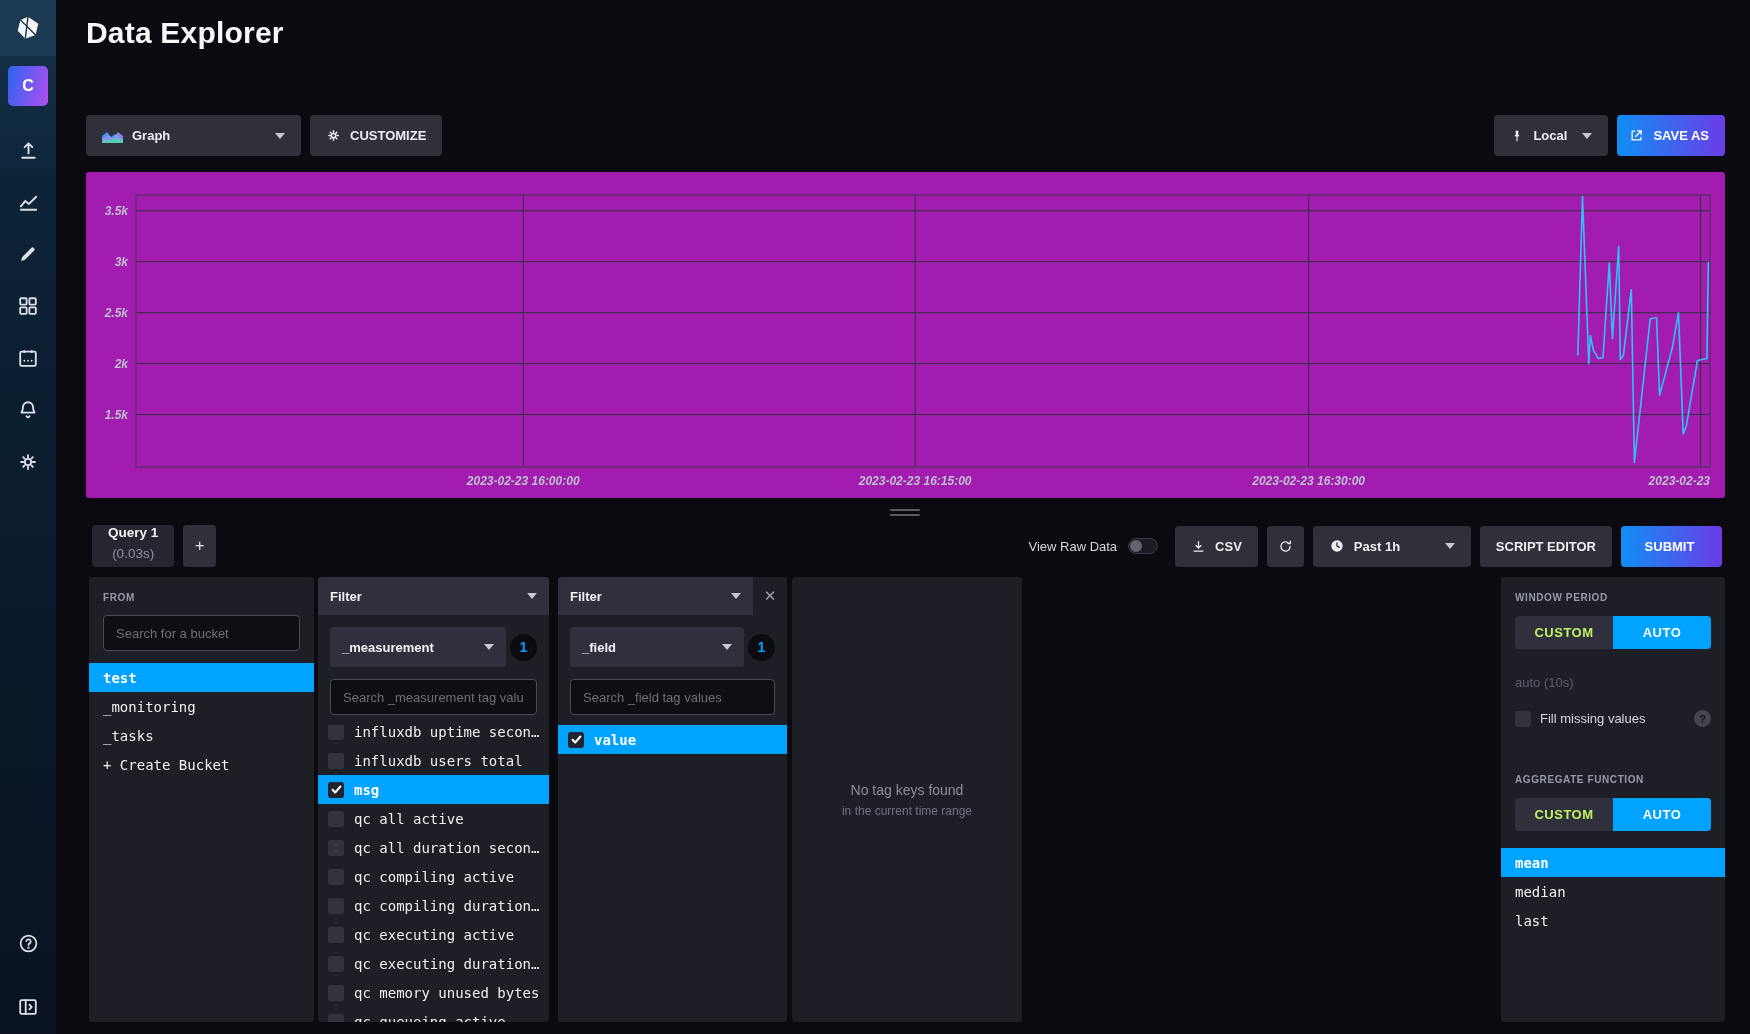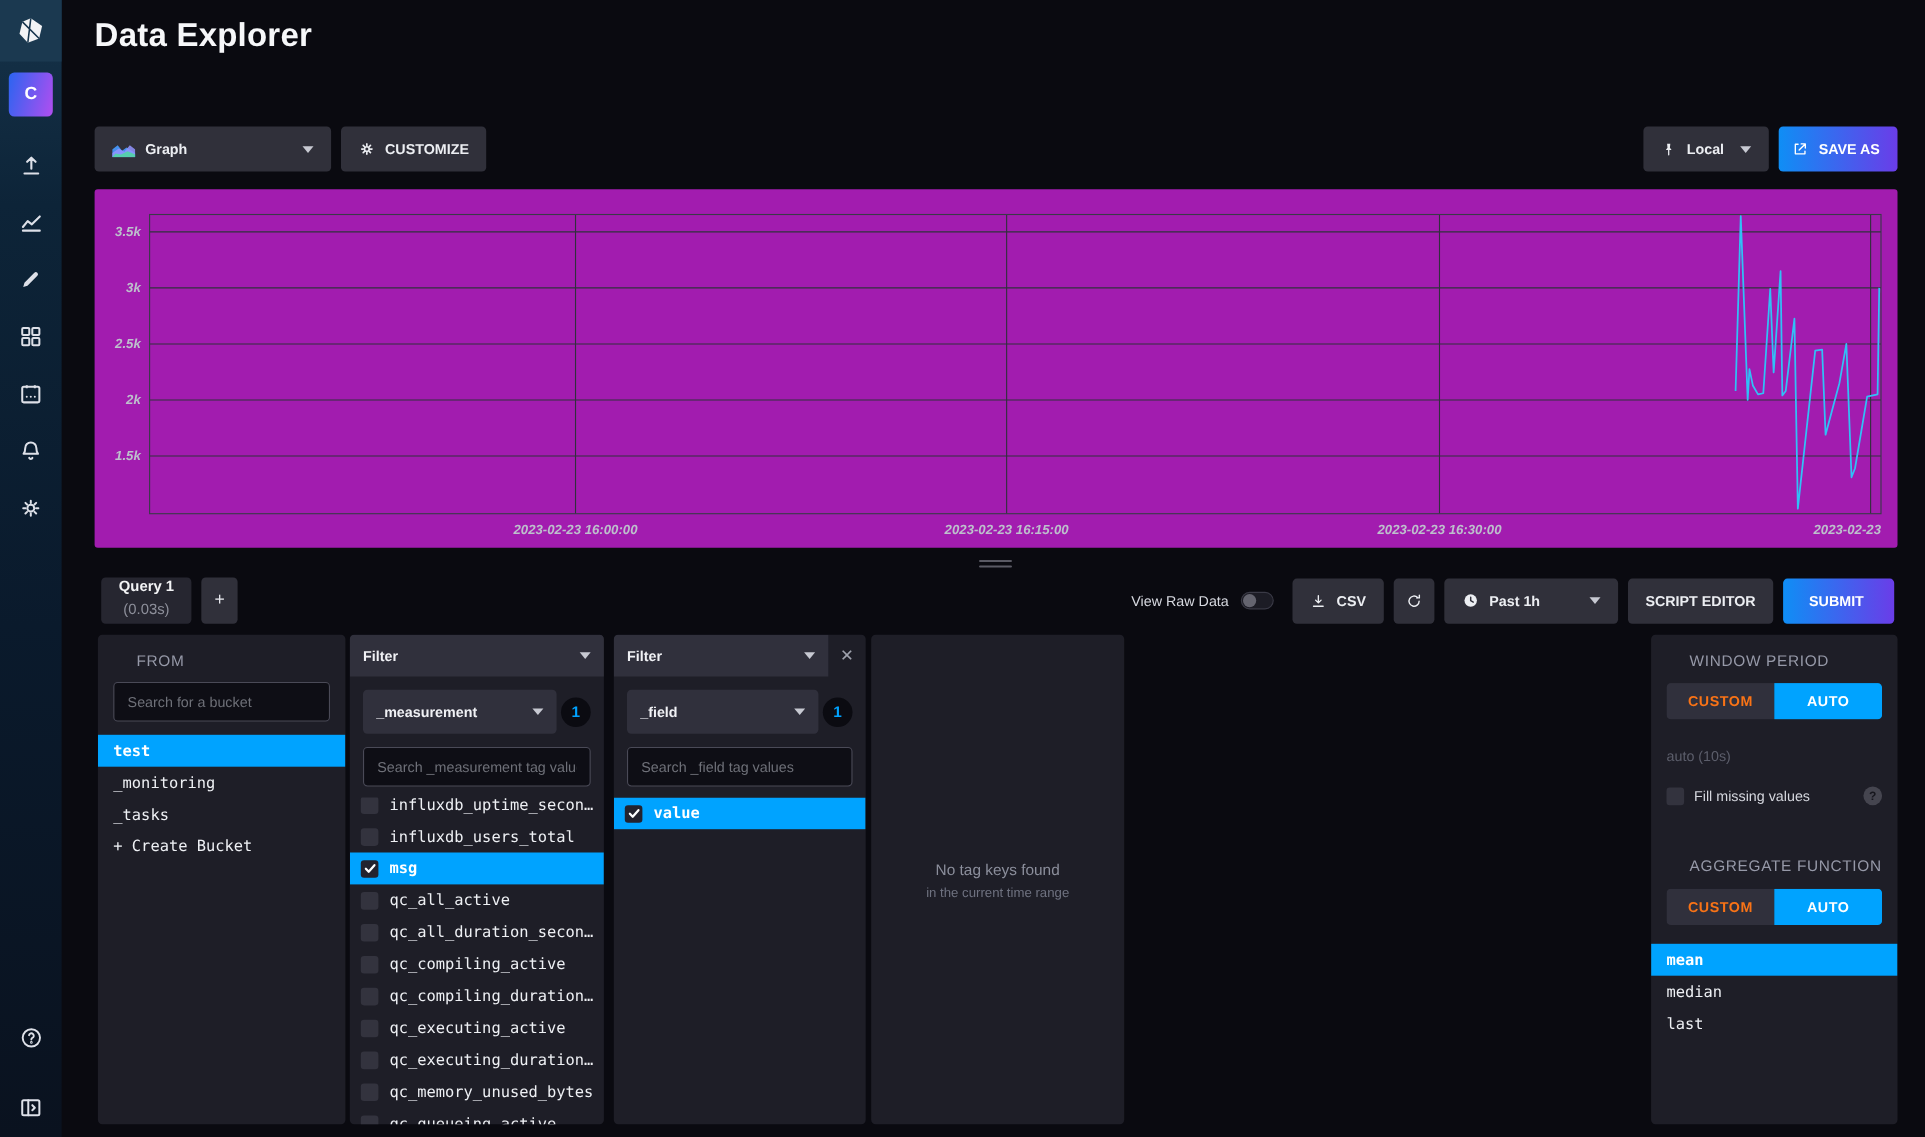--- a/index.html
+++ b/index.html
@@ -54,21 +54,21 @@
   .icon-btn { padding:0 10px; }
 
   
   .panel { position:absolute; top:577px; height:445px; background:#1e1e27; border-radius:4px; overflow:hidden;}
   .p-from   { left:89px;  width:225px; }
   .p-f1     { left:318px; width:231px; }
   .p-f2     { left:558px; width:229px; }
   .p-empty  { left:792px; width:230px; display:flex; flex-direction:column; align-items:center; justify-content:center; gap:6px;}
   .p-opts   { left:1501px; width:224px; }
 
-  .panel-label { font-size:14px; font-weight:normal; letter-spacing:.6px; color:#9699a8;margin-left:21px; }
+  .panel-label { font-size:10px; font-weight:bold; letter-spacing:.6px; color:#9699a8; }
   .p-from .panel-label { display:block; padding:15px 14px 0 14px; }
 
   .search-input { display:block; width:calc(100% - 28px); margin:12px 14px 0 14px; height:36px;
     background:#0e0e15; border:1px solid #4a4a57; border-radius:4px; color:#e8eaef;
     font-size:13px; padding:0 12px; outline:none; }
   .search-input::placeholder { color:#6e7078; }
 
   .list { margin-top:12px; }
   .row { height:29px; display:flex; align-items:center; padding:0 8px 0 14px;
     font-family:"DejaVu Sans Mono",monospace; font-size:14px; color:#eef0f4; cursor:pointer; white-space:nowrap;}
@@ -101,21 +101,21 @@
   .crow.sel .cbox { background:#23232e; }
   .crow .lbl { overflow:hidden; text-overflow:ellipsis; white-space:nowrap; }
 
   .empty-title { font-size:14px; color:#8b8e9b; }
   .empty-sub { font-size:12px; color:#6f7280; }
 
   
   .p-opts .panel-label { display:block; padding:15px 14px 0 14px; }
   .segmented { display:flex; margin:13px 14px 0 14px; border-radius:4px; overflow:hidden; height:33px;}
   .seg { flex:1; display:flex; align-items:center; justify-content:center; font-size:13px; font-weight:bold;
-    letter-spacing:.5px; cursor:pointer; background:#30303c; color:#f97316;}
+    letter-spacing:.5px; cursor:pointer; background:#30303c; color:#bef264;}
   .seg.active { background:#00a3ff; color:#fff; }
   .auto-val { display:block; padding:26px 14px 0 14px; font-size:13px; color:#5c5e6b; }
   .fill-row { display:flex; align-items:center; gap:9px; margin:20px 14px 0 14px; font-size:13px; color:#d5d7de;}
   .fill-row .cbox { background:#33333e; }
   .help-dot { margin-left:auto; width:17px; height:17px; border-radius:50%; background:#45454f;
     display:flex; align-items:center; justify-content:center; font-size:11px; font-weight:bold; color:#16161d; cursor:pointer;}
   .help-dot::after { content:"?"; }
   .agg-title { margin-top:32px; }
   .func-list { margin-top:17px; }
 

